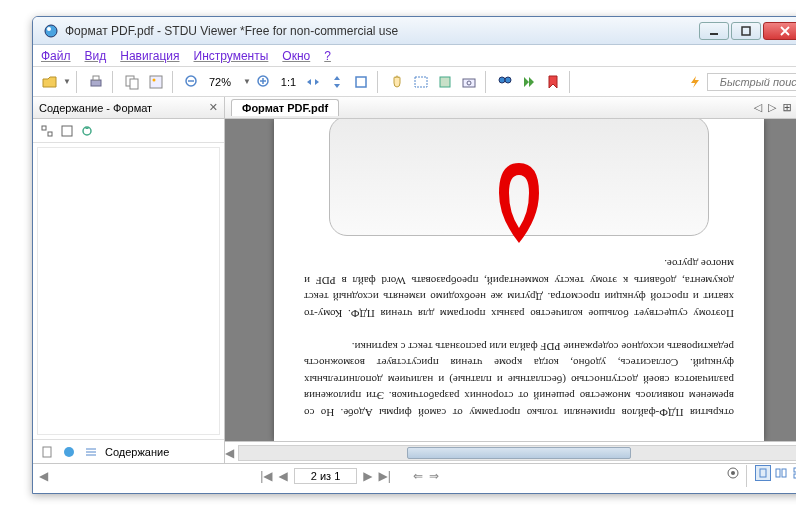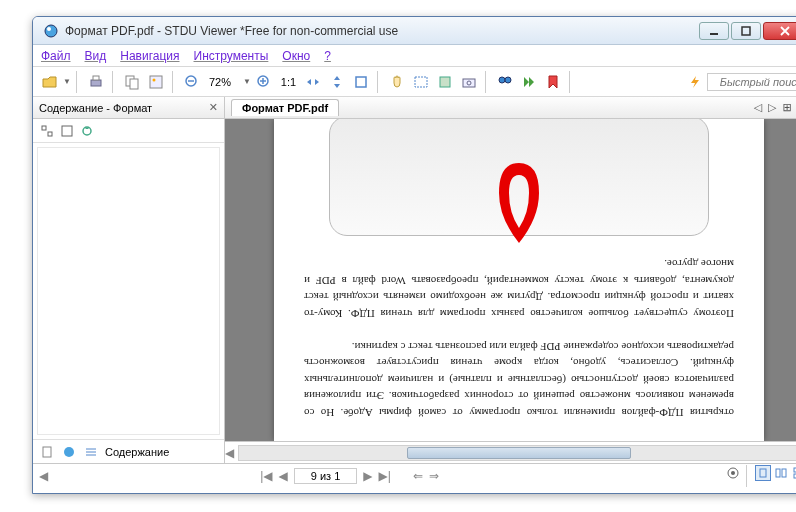--- a/index.html
+++ b/index.html
@@ -278,21 +278,21 @@
       </div>
     </div>
   </div>
 
   <div class="statusbar">
     <span style="color:#888">◀</span>
     <span style="flex:0 0 60px"></span>
     <div class="page-nav">
       <span style="color:#888">|◀</span>
       <span style="color:#888">◀</span>
-      <span class="pg">9 из 1</span>
+      <span class="pg">2 из 1</span>
       <span style="color:#888">▶</span>
       <span style="color:#888">▶|</span>
       <span style="width:10px"></span>
       <span style="color:#888">⇐</span>
       <span style="color:#888">⇒</span>
     </div>
     <div class="view-btns">
       <span class="sicon">
           <svg width="14" height="14">
             <circle cx="7" cy="7" r="5" fill="none" stroke="#666"></circle>

